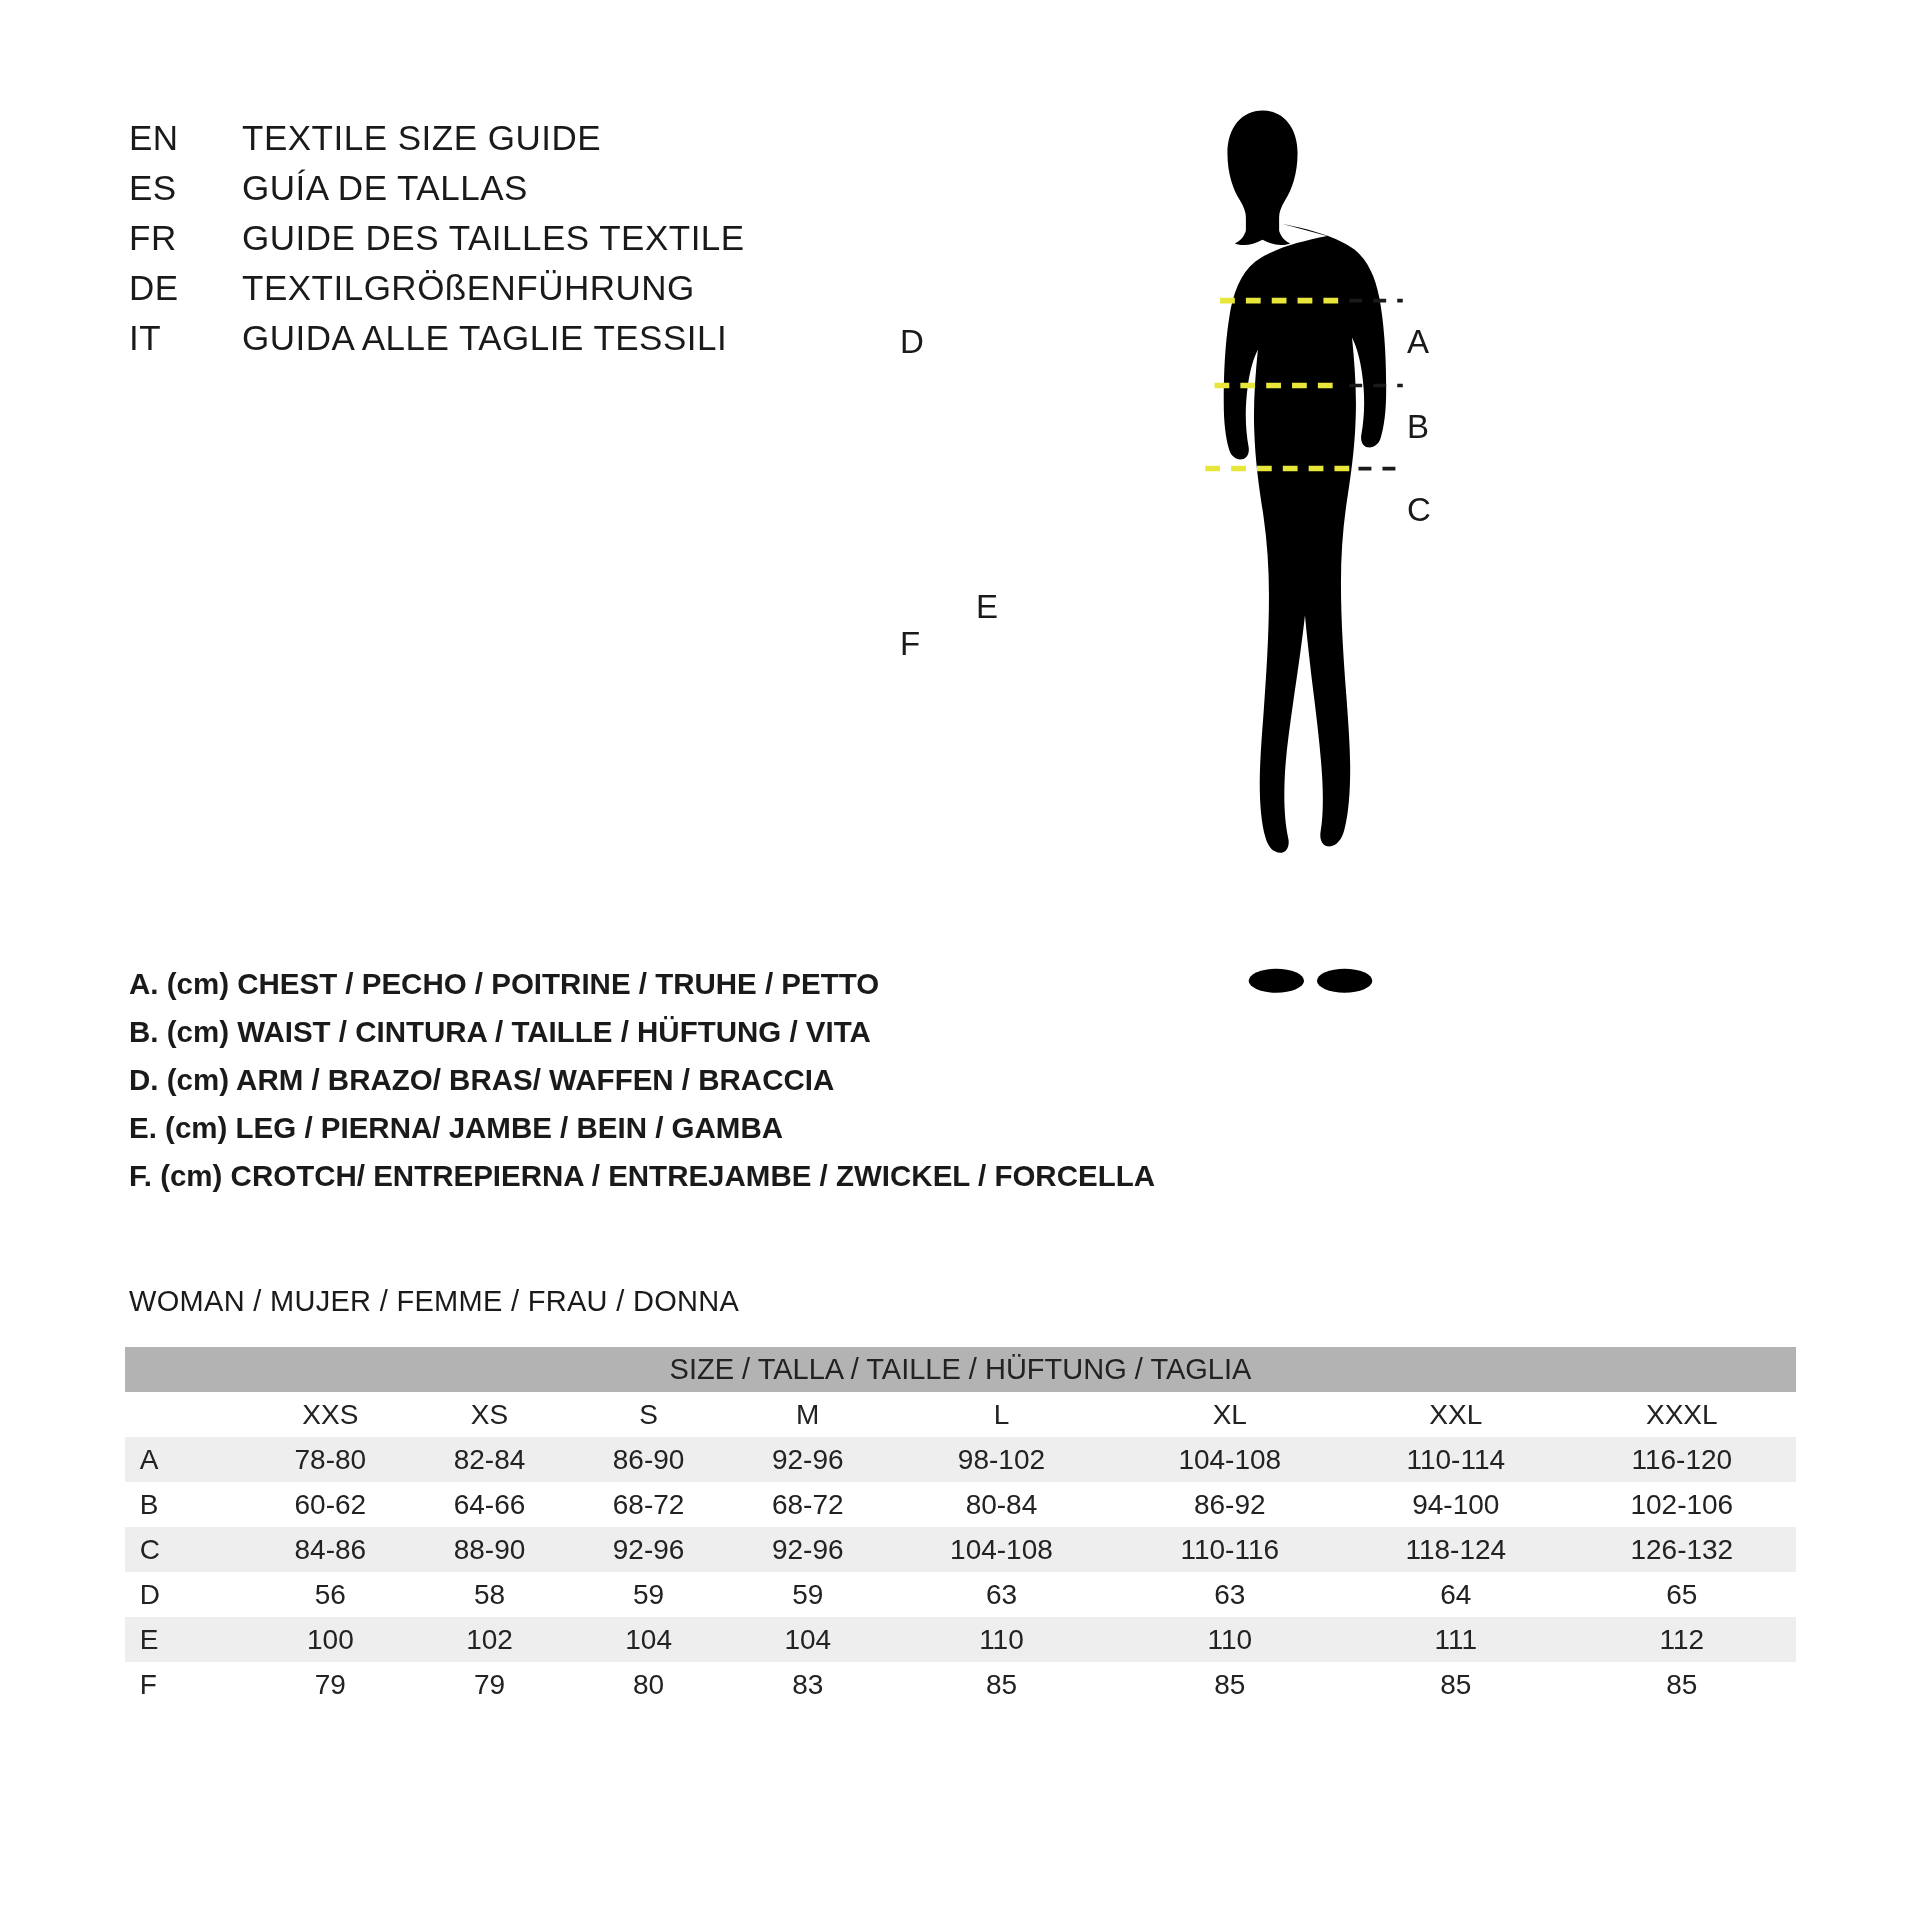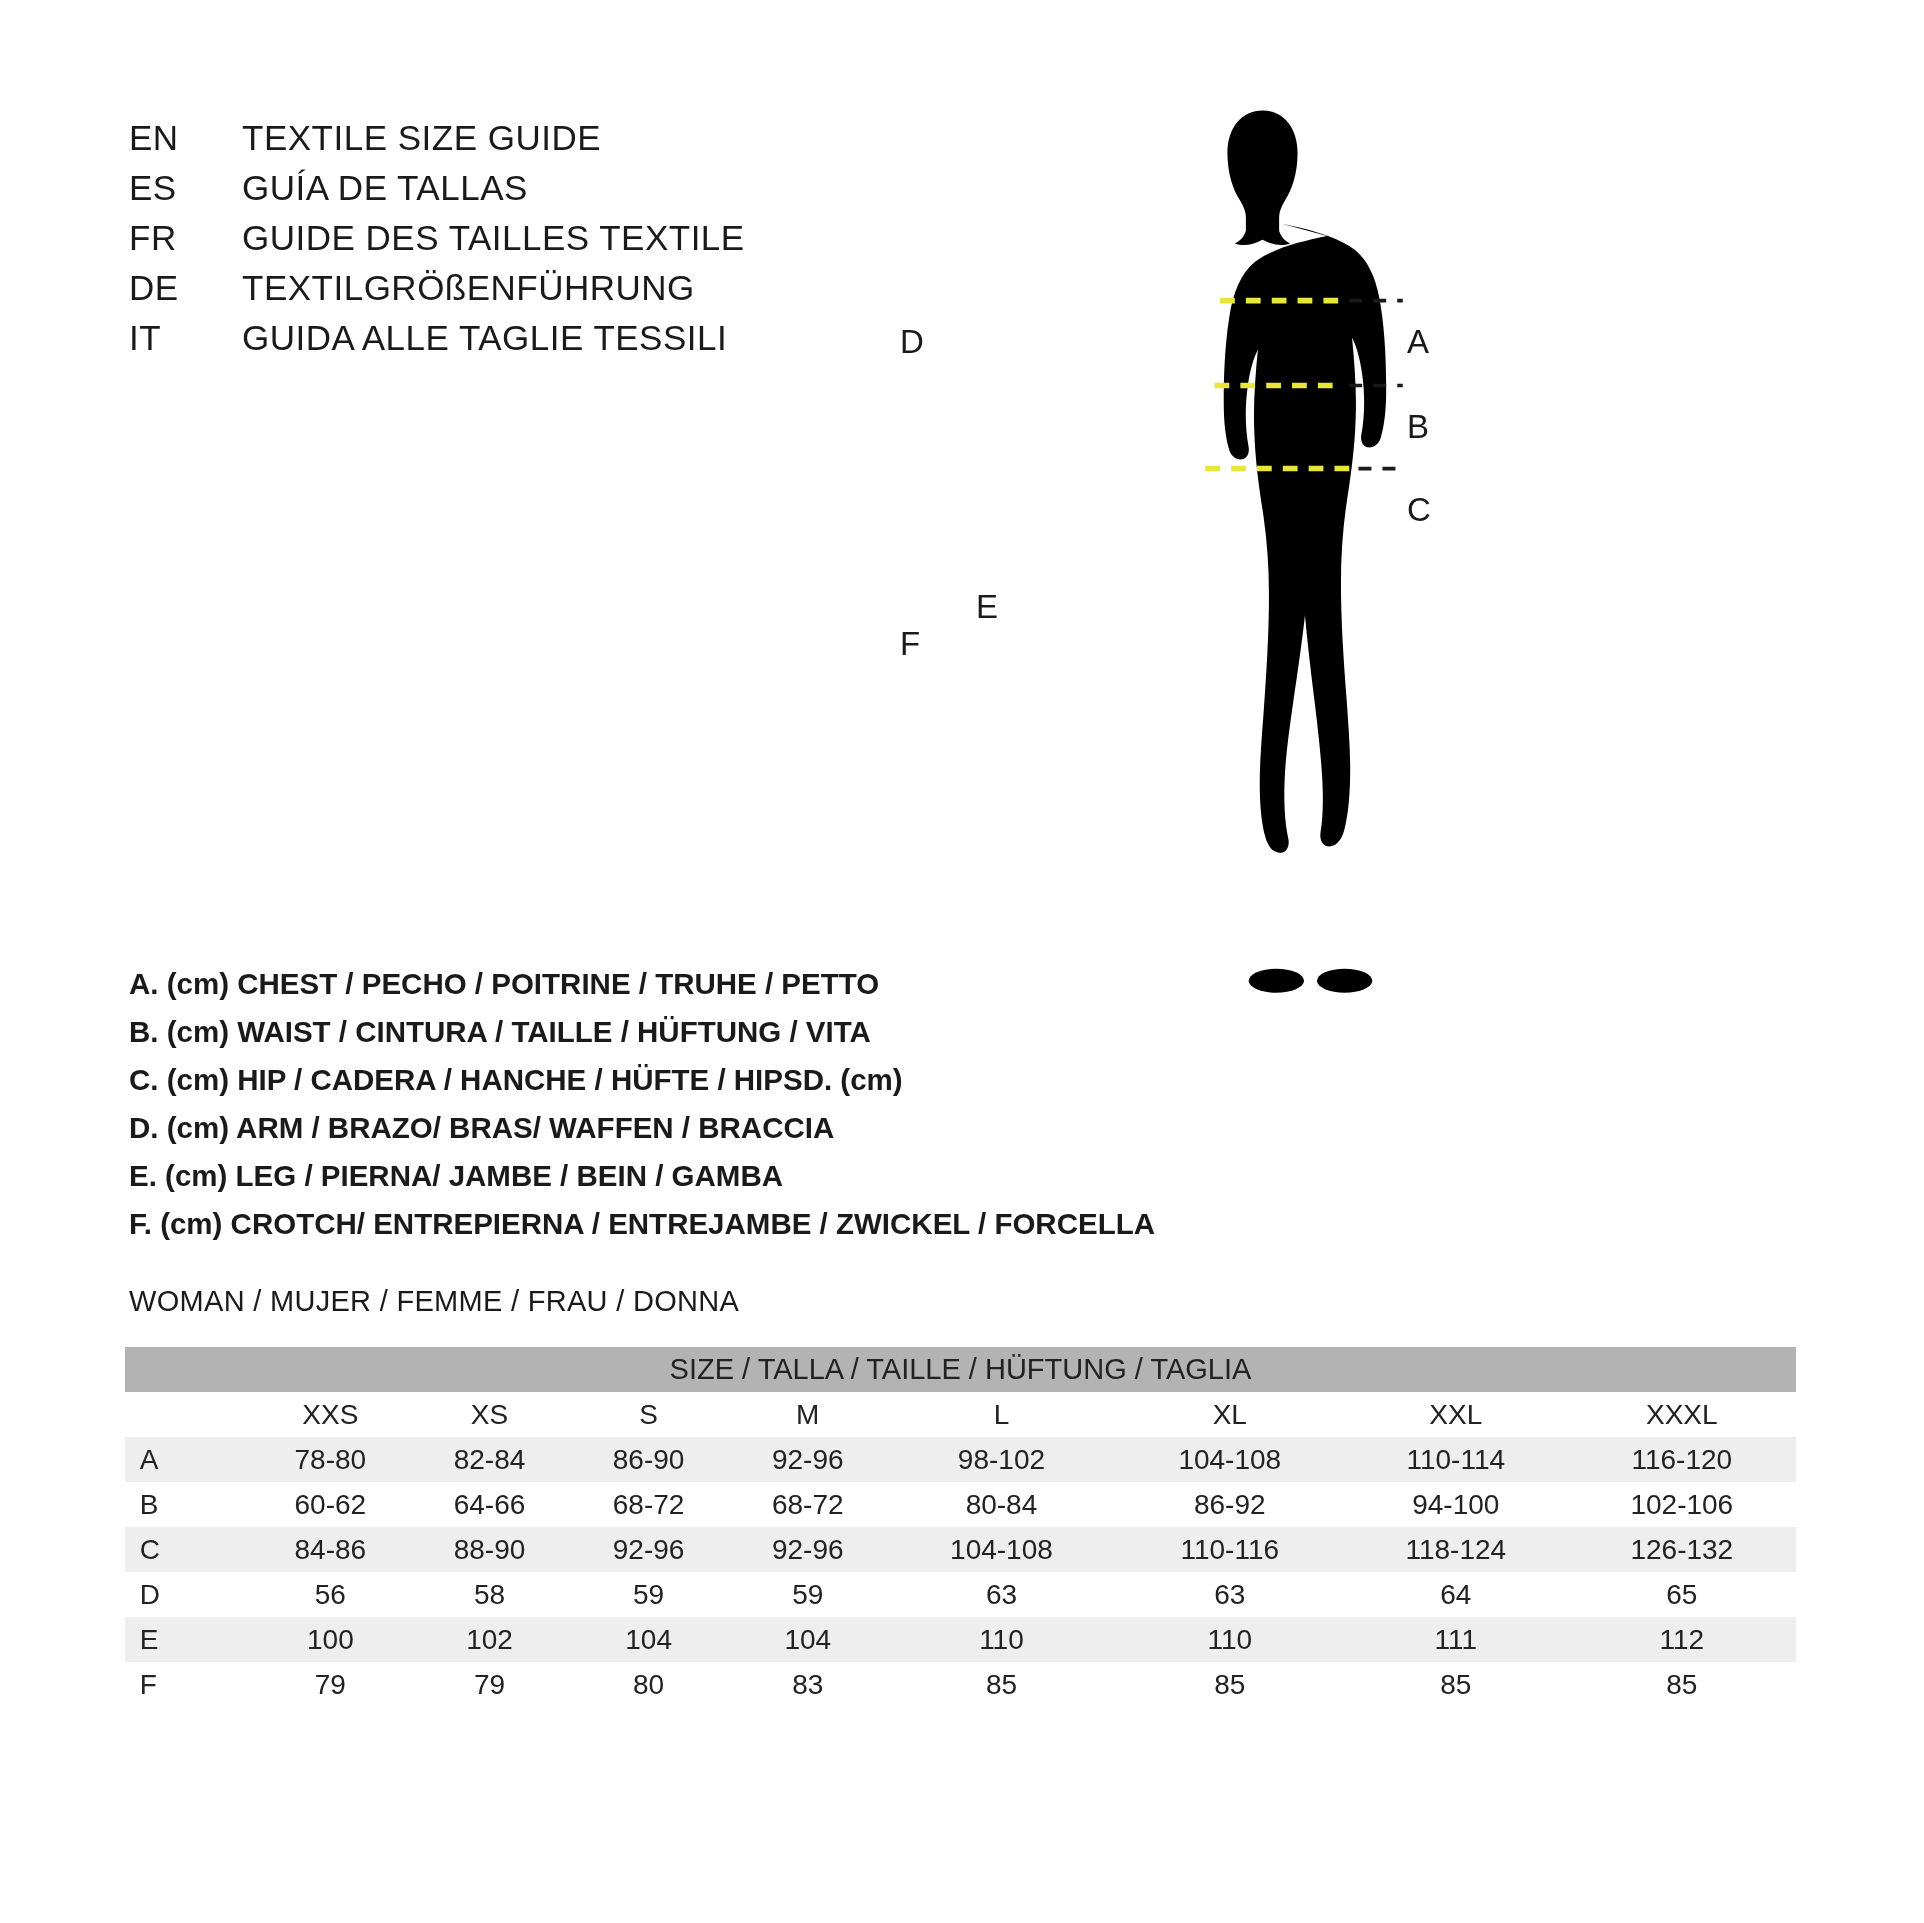--- a/index.html
+++ b/index.html
@@ -241,21 +241,20 @@
   <div class="dim-label" style="left:318px; top:353px;">B</div>
   <div class="dim-label" style="left:318px; top:436px;">C</div>
   <div class="dim-label" style="left:-189px; top:268px;">D</div>
   <div class="dim-label" style="left:-113px; top:533px;">E</div>
   <div class="dim-label" style="left:-189px; top:570px;">F</div>
 </div>
 
 <div id="legend">
   <div class="legend-row">A. (cm) CHEST / PECHO / POITRINE / TRUHE / PETTO</div>
   <div class="legend-row">B. (cm) WAIST / CINTURA / TAILLE / HÜFTUNG / VITA</div>
-  <div class="legend-row">C. (cm) HIP / CADERA / HANCHE / HÜFTE / HIPSD. (cm)</div>
   <div class="legend-row">D. (cm) ARM / BRAZO/ BRAS/ WAFFEN / BRACCIA</div>
   <div class="legend-row">E. (cm) LEG / PIERNA/ JAMBE / BEIN / GAMBA</div>
   <div class="legend-row">F. (cm) CROTCH/ ENTREPIERNA / ENTREJAMBE / ZWICKEL / FORCELLA</div>
 </div>
 
 <div id="gender-line">WOMAN / MUJER / FEMME / FRAU / DONNA</div>
 
 <table id="size-table">
   <tbody>
     <tr class="title-row">

